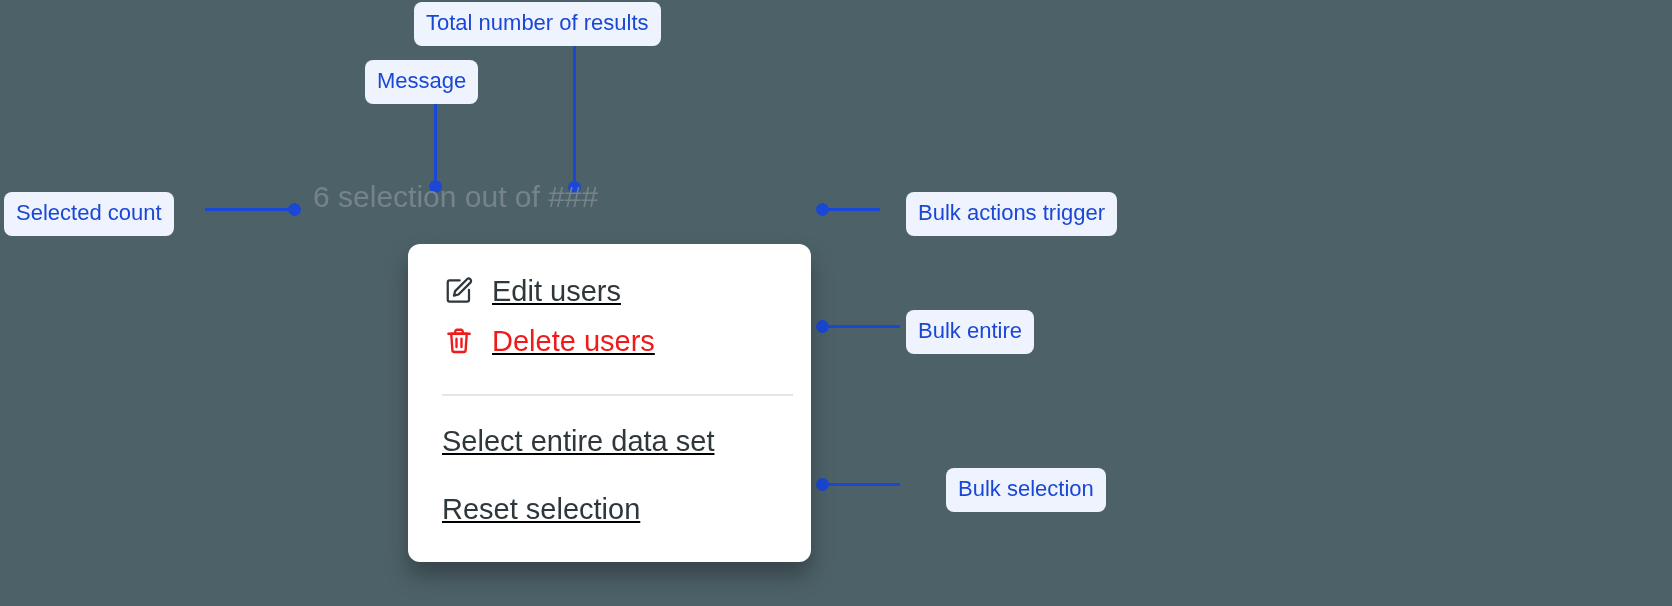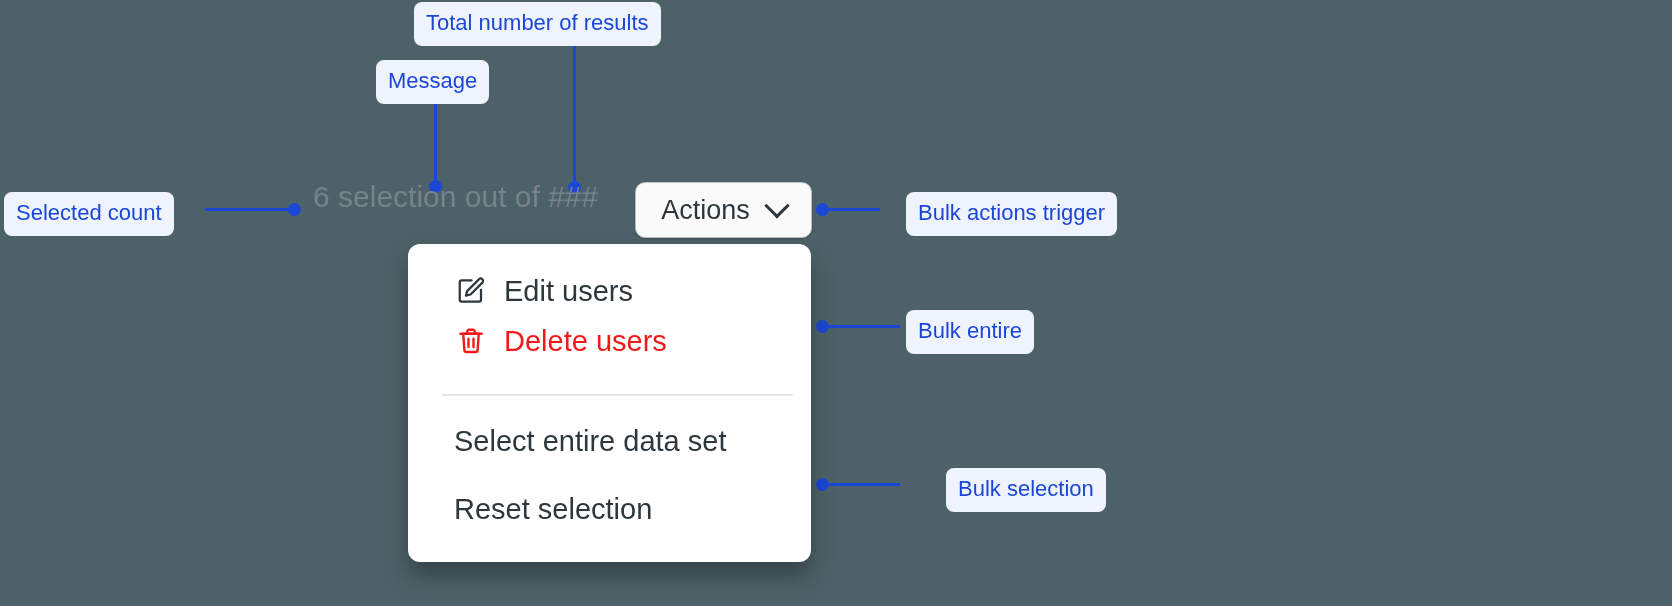--- a/index.html
+++ b/index.html
@@ -109,21 +109,22 @@
     width: 403px;
     height: 318px;
     background: #ffffff;
     border-radius: 12px;
     box-shadow: 0 14px 22px rgba(20,25,30,0.40);
     box-sizing: border-box;
     padding: 0;
     overflow: hidden;
   }
   .menu-group {
-    padding: 22px 0 16px 12px;
+    padding: 22px 0 16px 0;
+    text-decoration: underline;
   }
   .menu-item {
     display: flex;
     align-items: center;
     height: 50px;
     padding: 0 0 0 34px;
     font-size: 29px;
     color: #2e373c;
     cursor: pointer;
     box-sizing: border-box;
@@ -165,40 +166,36 @@
   <div class="dot" style="left:816px; top:203px;"></div>
 
   <div class="conn-h" style="left:820px; top:325px; width:80px;"></div>
   <div class="dot" style="left:816px; top:320px;"></div>
 
   <div class="conn-h" style="left:820px; top:483px; width:80px;"></div>
   <div class="dot" style="left:816px; top:478px;"></div>
 
   <div class="callout" style="left:414px; top:2px;">Total number of results</div>
 
-  <div class="callout" style="left:376px; top:60px;">Message</div>
+  <div class="callout" style="left:365px; top:60px;">Message</div>
 
   <div class="callout" style="left:4px; top:192px;">Selected count</div>
 
   <div class="callout" style="left:906px; top:192px;">Bulk actions trigger</div>
 
   <div class="callout" style="left:906px; top:310px;">Bulk entire</div>
 
   <div class="callout" style="left:906px; top:468px;margin-left:40px;">Bulk selection</div>
 
   <div id="selected-message">
     <span class="muted">6</span>
     <span class="muted">selection out of</span>
     <span class="muted">###</span>
   </div>
 
-  <div id="actions-button">
-    <span class="btn-label">Actions</span>
-    <span class="chevron-down"></span>
-  </div>
 
   <div id="actions-menu">
 
     <div class="menu-group">
 
       <div class="menu-item">
         <span class="mi-icon">
           <svg width="30" height="30" viewBox="0 0 24 24" fill="none" stroke="#2e373c" stroke-width="1.8" stroke-linecap="round" stroke-linejoin="round">
             <path d="M12.5 3.5H4.5A1.5 1.5 0 0 0 3 5v14a1.5 1.5 0 0 0 1.5 1.5h14A1.5 1.5 0 0 0 20 19v-8"></path>
             <path d="M18.4 2.6a1.9 1.9 0 0 1 2.7 2.7L11.6 14.8l-3.6.9.9-3.6z"></path>

